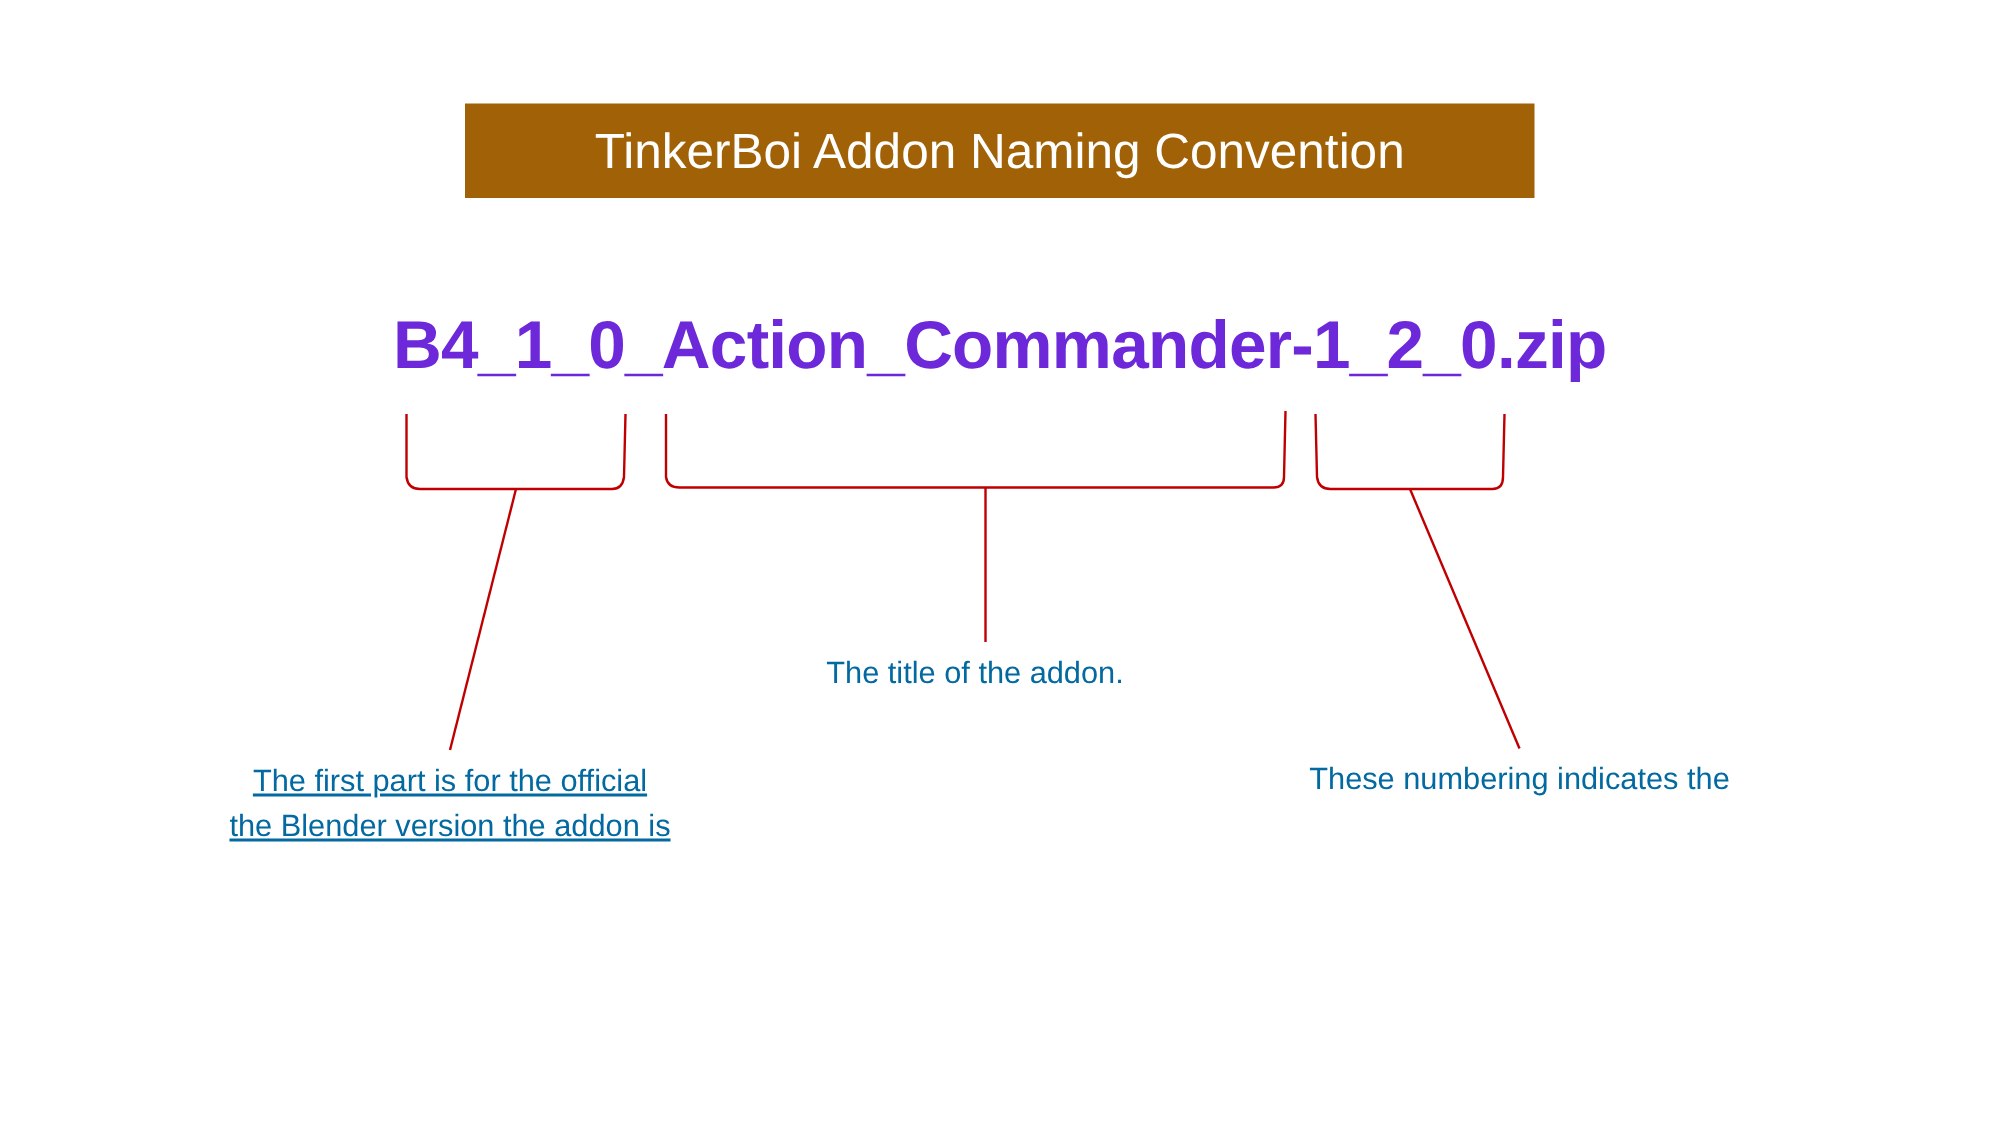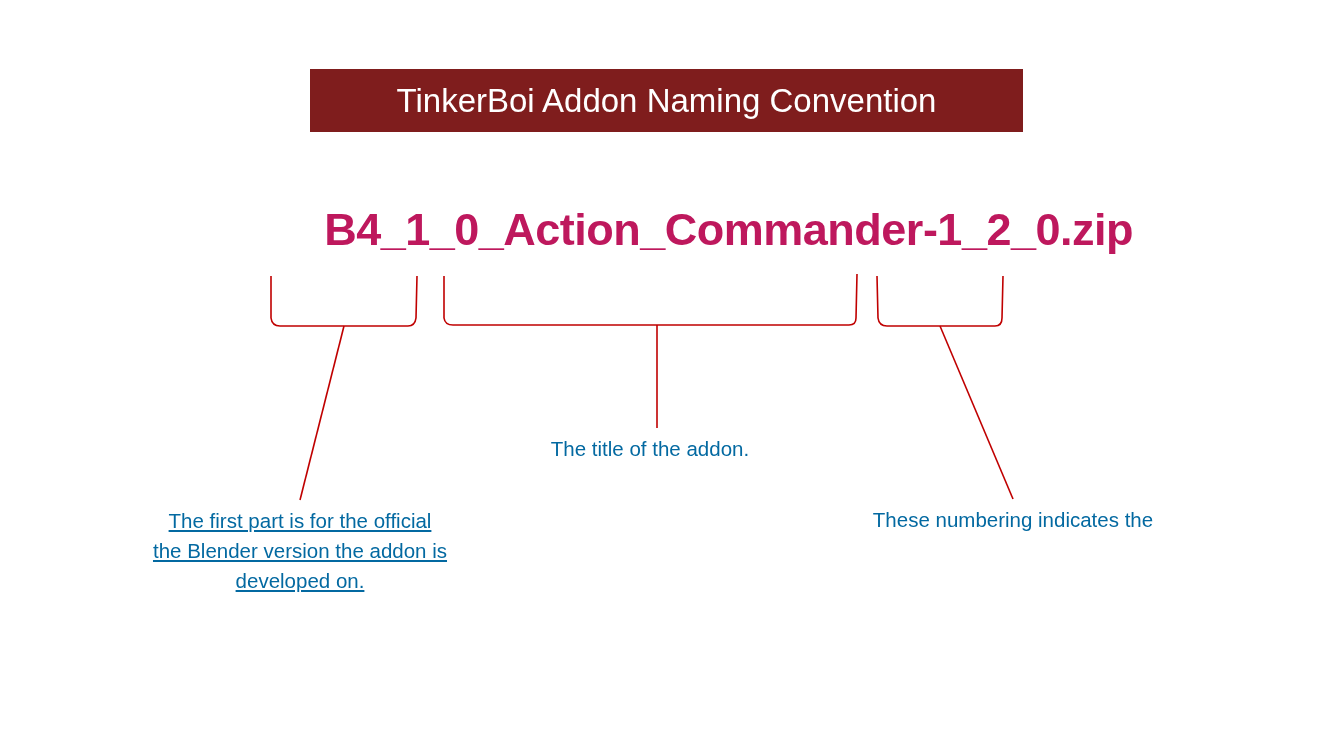--- a/index.html
+++ b/index.html
@@ -1,25 +1,25 @@
 <!DOCTYPE html>
 <html><head>
   <meta charset="utf-8">
   <style>
     html, body { margin: 0; padding: 0; background: #ffffff; }
     body { width: 1333px; height: 747px; position: relative; overflow: hidden; font-family: "Liberation Sans", "DejaVu Sans", sans-serif; }
     .title-banner {
       position: absolute; left: 310px; top: 69px; width: 713px; height: 63px;
-      background: #7f1d1d; color: #ffffff;
+      background: #a16207; color: #ffffff;
       display: flex; align-items: center; justify-content: center;
       font-size: 33px; letter-spacing: 0px;
     }
     .filename {
-      position: absolute; left: 200px; top: 204px; width: 933px; text-align: right;
-      font-size: 45px; font-weight: bold; color: #be185d; letter-spacing: -0.5px;
+      position: absolute; left: 200px; top: 204px; width: 933px; text-align: center;
+      font-size: 45px; font-weight: bold; color: #6d28d9; letter-spacing: -0.5px;
     }
     svg.connectors { position: absolute; left: 0; top: 0; }
     .desc {
       position: absolute; text-align: center; color: #0369a1; font-size: 20.5px; line-height: 30px;
     }
     .desc-left { left: 120px; top: 506px; width: 360px; text-decoration: underline; }
     .desc-mid { left: 500px; top: 434px; width: 300px; }
     .desc-right { left: 830px; top: 505px; width: 366px; }
   </style>
 </head>
@@ -41,21 +41,20 @@
     <line x1="657" y1="325" x2="657" y2="428"></line>
 
     <path d="M877,276 L878,318 Q879,326 887,326 L995,326 Q1002,326 1002,318 L1003,276"></path>
     <line x1="940" y1="326" x2="1013" y2="499"></line>
   </g>
 </svg>
 
 <div class="desc desc-left">
   <div>The first part is for the official</div>
   <div>the Blender version the addon is</div>
-  <div>developed on.</div>
 </div>
 
 <div class="desc desc-mid">
   <div>The title of the addon.</div>
 </div>
 
 <div class="desc desc-right">
   <div>These numbering indicates the</div>
 </div>
 

